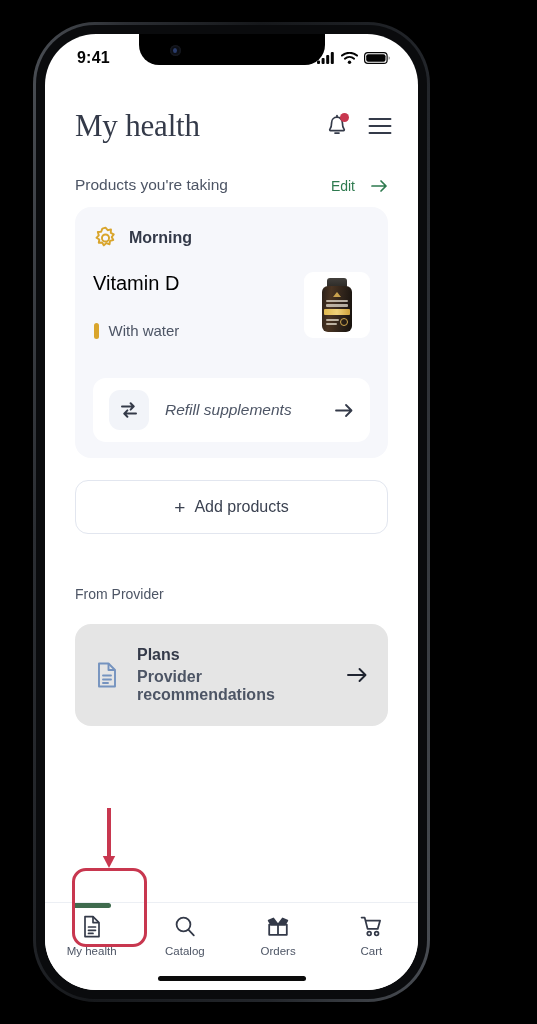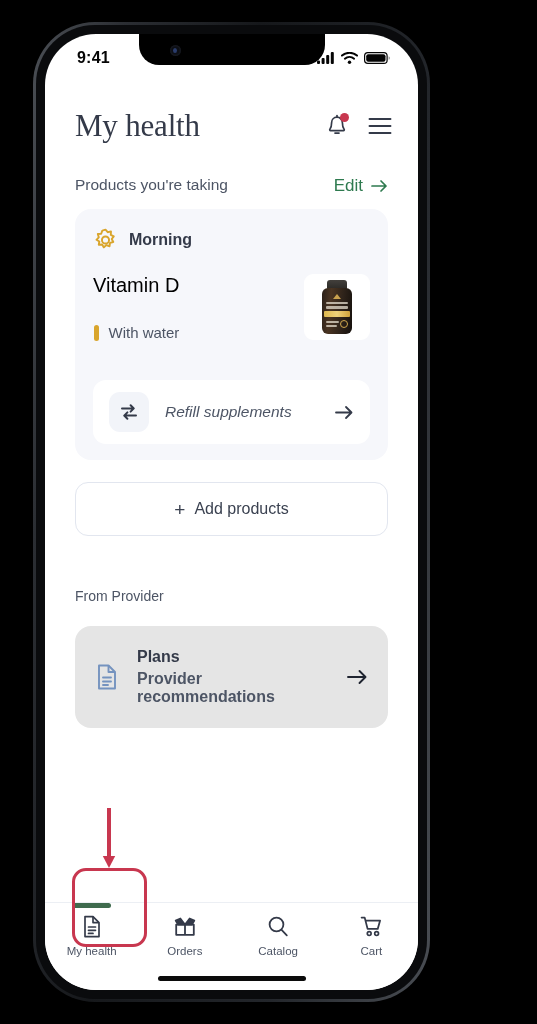--- a/index.html
+++ b/index.html
@@ -148,36 +148,36 @@
     height: 9px;
     border-radius: 50%;
     background: #c8374f;
   }
 
   
   .content { padding: 0 30px; }
 
   .section-row {
     display: flex;
-    align-items: flex-start;
+    align-items: flex-end;
     justify-content: space-between;
     margin-top: 32px;
     margin-bottom: 13px;
   }
   .section-title {
     font-size: 15.5px;
     color: #4d5565;
     font-weight: 400;
   }
   .edit-link {
     display: flex;
     align-items: center;
-    gap: 8px;
+    gap: 16px;
     color: #2e7a4f;
-    font-size: 17px;
+    font-size: 14px;
     cursor: pointer;
     margin-left: 32px;
   }
 
   .morning-card {
     background: #f6f7fb;
     border-radius: 16px;
     padding: 18px 18px 16px 18px;
   }
   .morning-head {
@@ -573,38 +573,38 @@
             <div class="nav-indicator"></div>
             <svg width="20" height="23" viewBox="0 0 20 23">
               <path d="M3 1.6h8l6 6v14H3z" fill="none" stroke="#343a49" stroke-width="1.7" stroke-linejoin="round"></path>
               <path d="M11 1.6v6h6" fill="none" stroke="#343a49" stroke-width="1.7" stroke-linejoin="round"></path>
               <path d="M6.5 12h7M6.5 15.3h7M6.5 18.4h4.5" stroke="#343a49" stroke-width="1.7" stroke-linecap="round"></path>
             </svg>
             <div class="nav-label">My health</div>
           </div>
 
           <div class="nav-item">
+            <svg width="22" height="23" viewBox="0 0 22 23">
+              <circle cx="9.5" cy="9.5" r="6.9" fill="none" stroke="#343a49" stroke-width="1.8"></circle>
+              <path d="M14.6 14.9l5.2 5.4" stroke="#343a49" stroke-width="1.8" stroke-linecap="round"></path>
+            </svg>
+            <div class="nav-label">Catalog</div>
+          </div>
+
+          <div class="nav-item">
             <svg width="24" height="23" viewBox="0 0 24 23">
               <path d="M3.2 9.6h17.6v10.2H3.2z" fill="none" stroke="#343a49" stroke-width="1.8" stroke-linejoin="round"></path>
               <path d="M12 9.6v10.2" stroke="#343a49" stroke-width="1.8"></path>
               <path d="M12 9.6L7.4 3.4 2.6 5.6l2.3 4z" fill="#343a49" stroke="#343a49" stroke-width="1.6" stroke-linejoin="round"></path>
               <path d="M12 9.6l4.6-6.2 4.8 2.2-2.3 4z" fill="#343a49" stroke="#343a49" stroke-width="1.6" stroke-linejoin="round"></path>
             </svg>
             <div class="nav-label">Orders</div>
           </div>
 
           <div class="nav-item">
-            <svg width="22" height="23" viewBox="0 0 22 23">
-              <circle cx="9.5" cy="9.5" r="6.9" fill="none" stroke="#343a49" stroke-width="1.8"></circle>
-              <path d="M14.6 14.9l5.2 5.4" stroke="#343a49" stroke-width="1.8" stroke-linecap="round"></path>
-            </svg>
-            <div class="nav-label">Catalog</div>
-          </div>
-
-          <div class="nav-item">
             <svg width="23" height="23" viewBox="0 0 23 23">
               <path d="M1.6 2.6h3.1l2.9 11.3h10.1l2.4-8.3H6.2" fill="none" stroke="#343a49" stroke-width="1.8" stroke-linecap="round" stroke-linejoin="round"></path>
               <circle cx="9.2" cy="18.6" r="1.9" fill="none" stroke="#343a49" stroke-width="1.7"></circle>
               <circle cx="16.6" cy="18.6" r="1.9" fill="none" stroke="#343a49" stroke-width="1.7"></circle>
             </svg>
             <div class="nav-label">Cart</div>
           </div>
 
           <div class="home-indicator"></div>
         </div>

